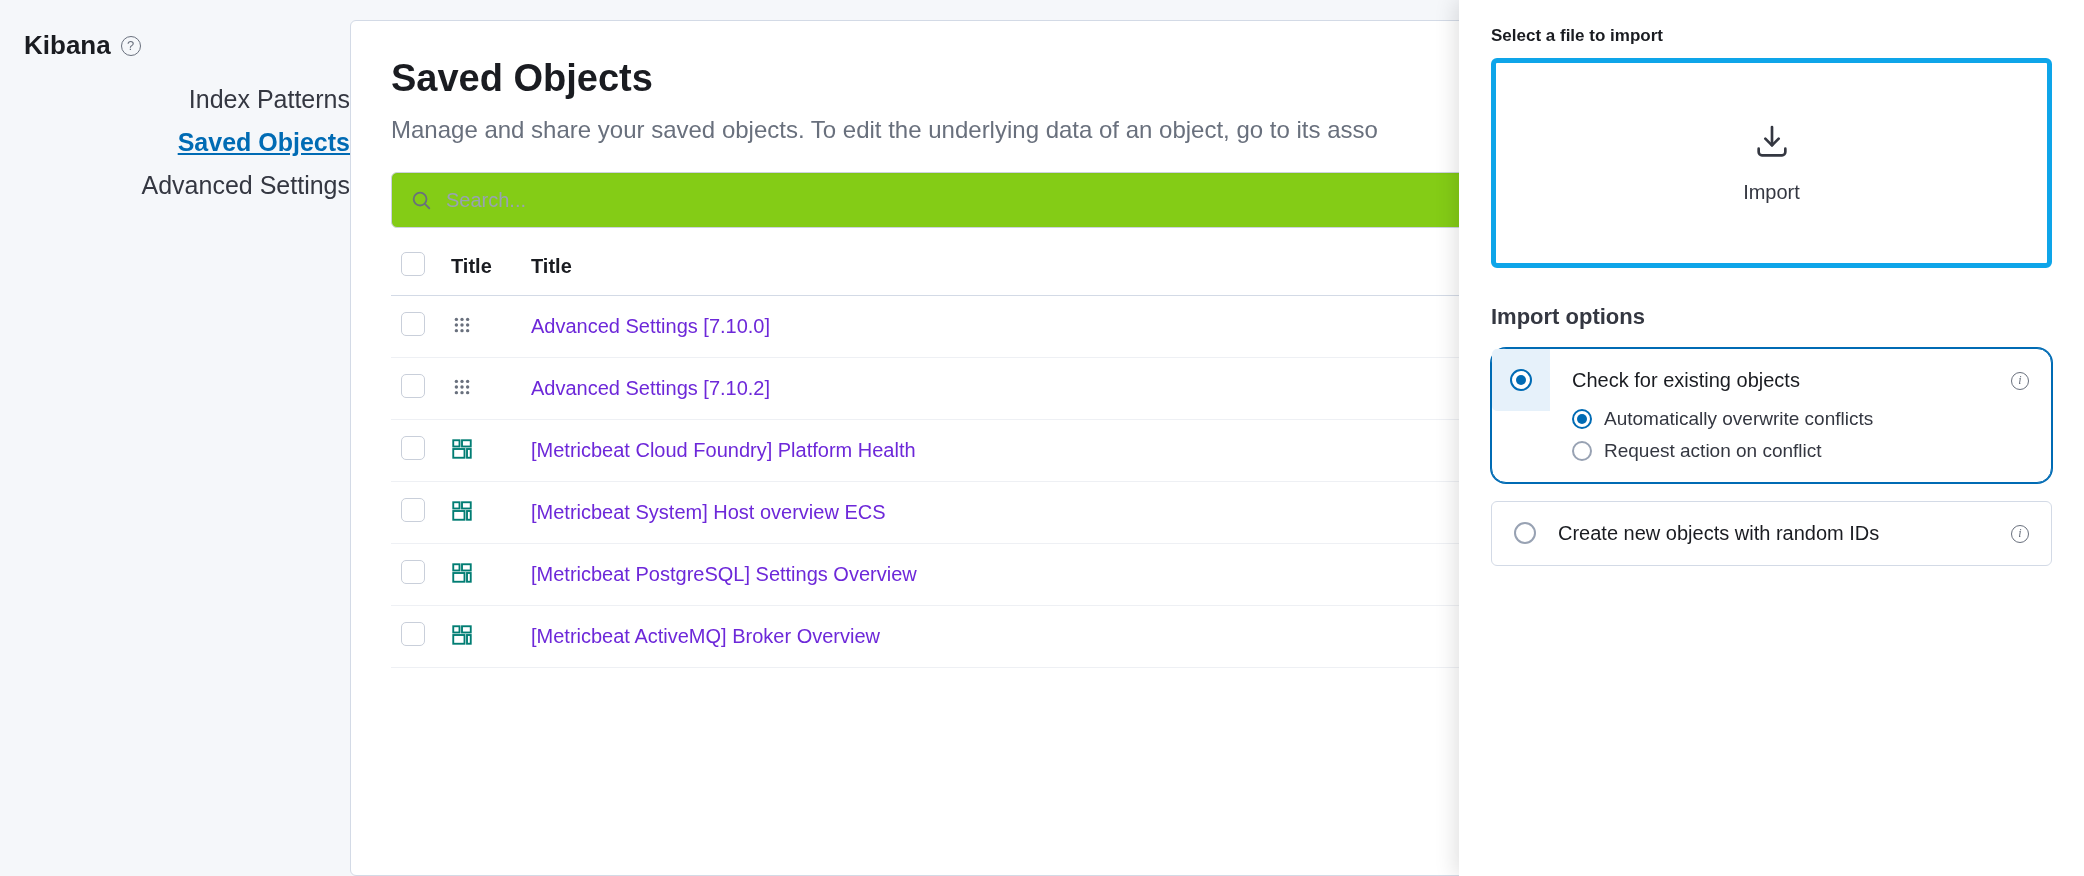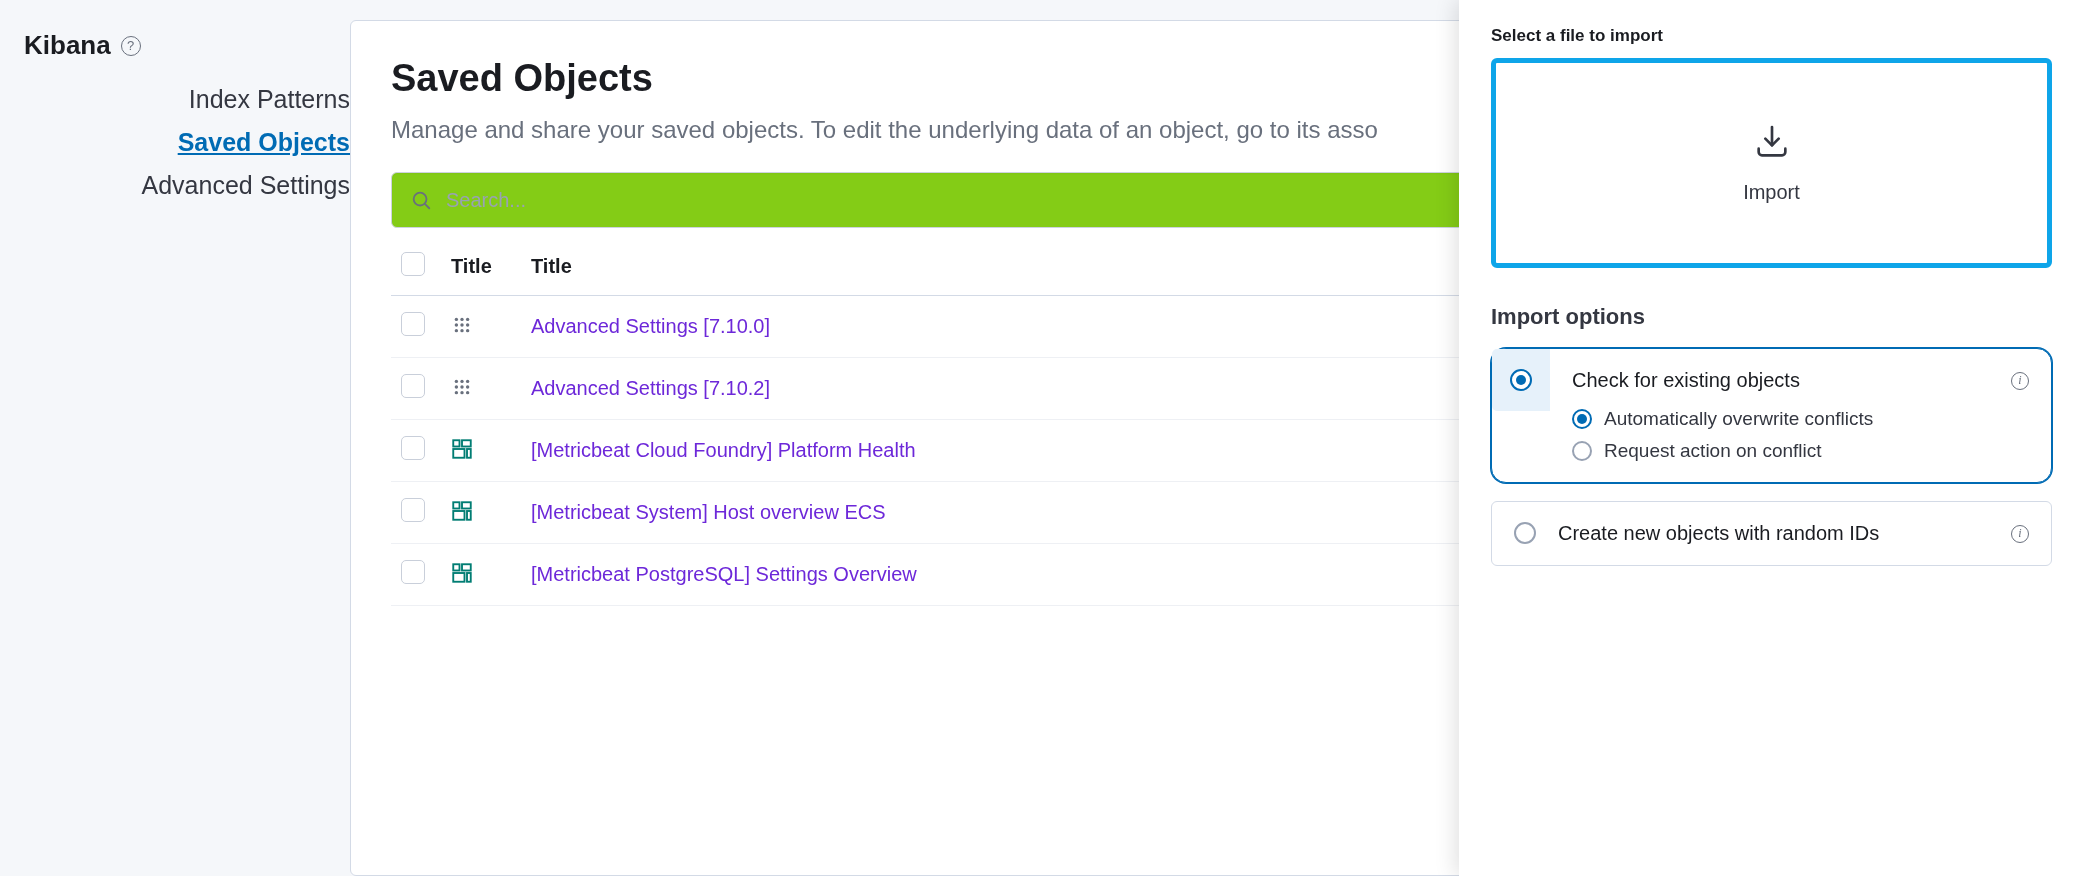--- a/index.html
+++ b/index.html
@@ -370,20 +370,32 @@
         <td><span class="cb"></span></td>
         <td class="type-cell"><span class="icon-box">
               <svg width="20" height="20" viewBox="0 0 16 16" fill="none" stroke="#017d73" stroke-width="1.5">
                 <rect x="1" y="1" width="5" height="5"></rect>
                 <rect x="8" y="1" width="7" height="5"></rect>
                 <rect x="1" y="8" width="9" height="7"></rect>
                 <rect x="12" y="8" width="3" height="7"></rect>
               </svg>
             </span></td>
         <td><a class="row-title">[Metricbeat PostgreSQL] Settings Overview</a></td>
+      </tr>
+      <tr>
+        <td><span class="cb"></span></td>
+        <td class="type-cell"><span class="icon-box">
+              <svg width="20" height="20" viewBox="0 0 16 16" fill="none" stroke="#017d73" stroke-width="1.5">
+                <rect x="1" y="1" width="5" height="5"></rect>
+                <rect x="8" y="1" width="7" height="5"></rect>
+                <rect x="1" y="8" width="9" height="7"></rect>
+                <rect x="12" y="8" width="3" height="7"></rect>
+              </svg>
+            </span></td>
+        <td><a class="row-title">[Metricbeat ActiveMQ] Broker Overview</a></td>
       </tr>
     </tbody>
   </table>
 </main>
 
 <aside class="flyout">
   <div class="flyout-body">
     <div class="section-label">Select a file to import</div>
     <div class="dropzone">
       <span>

